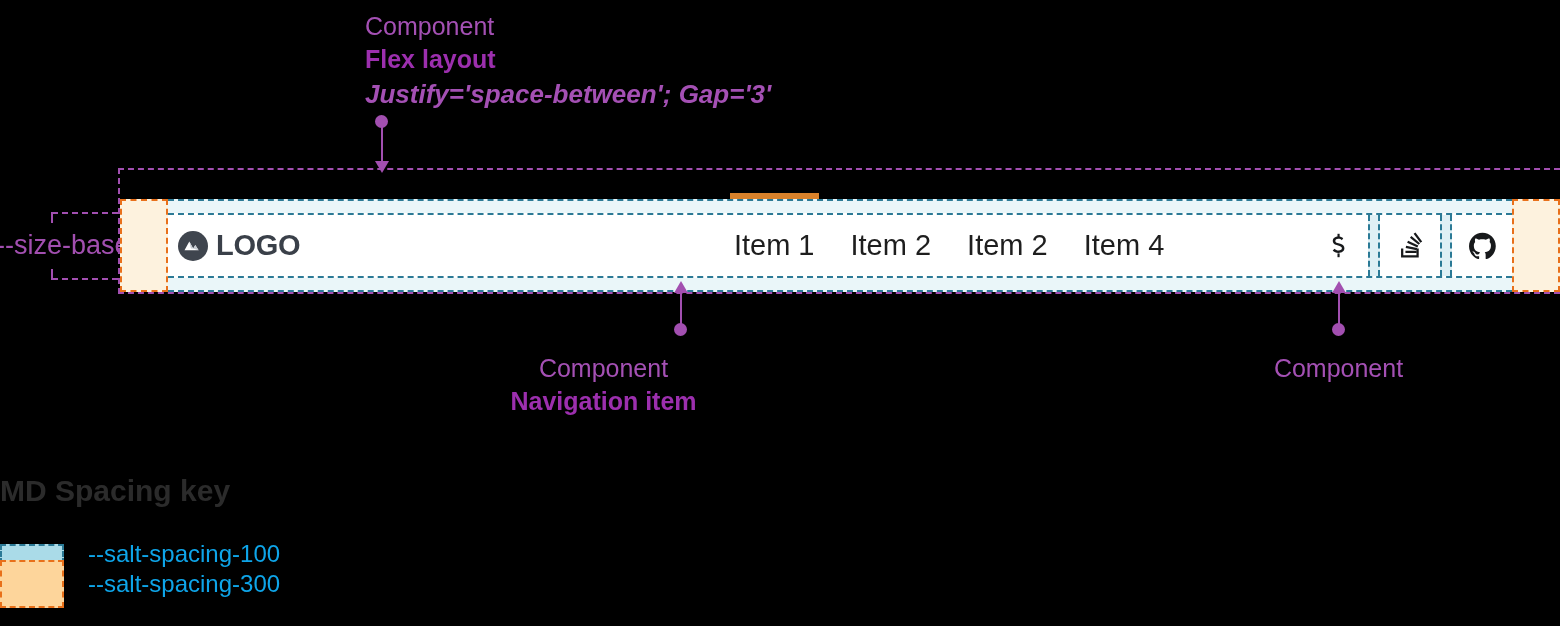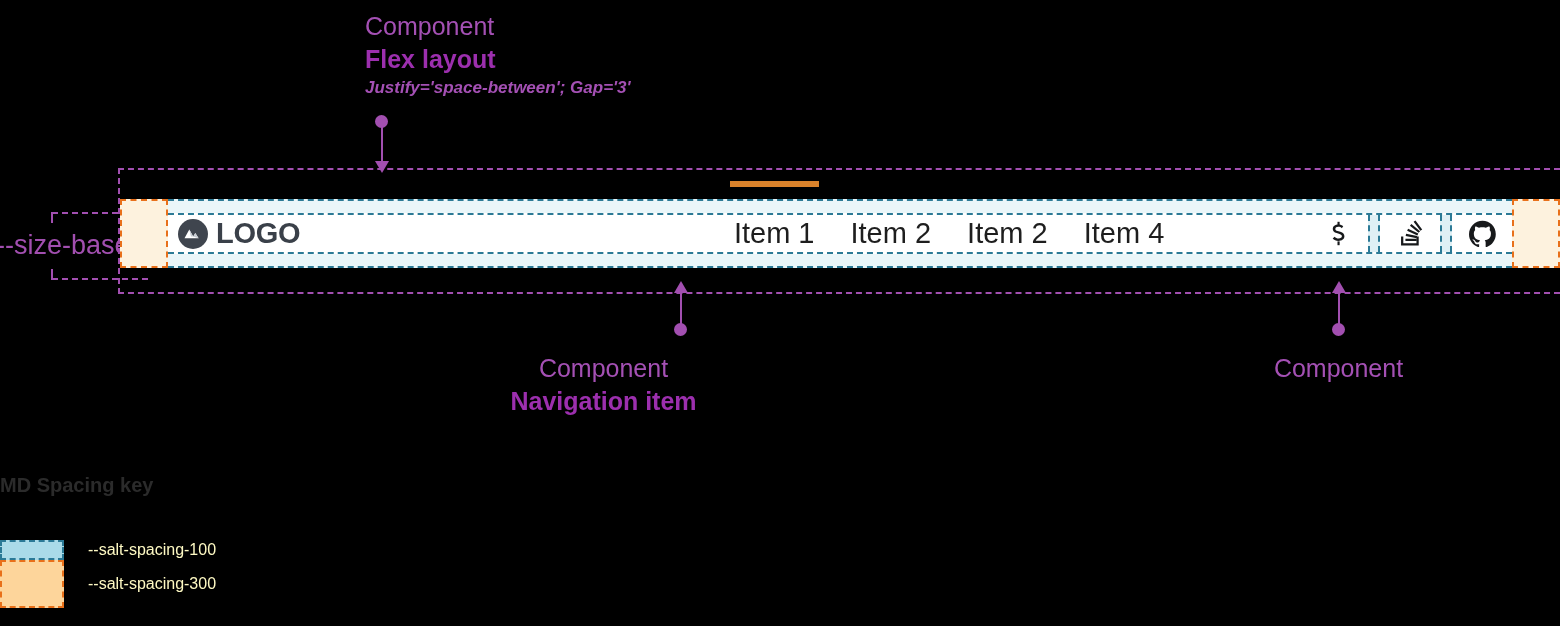--- a/index.html
+++ b/index.html
@@ -34,21 +34,21 @@
     color: #a450b4;
     display: block;
   }
   .anno .anno-name {
     font-size: 25px;
     font-weight: 700;
     color: #9c2fae;
     display: block;
   }
   .anno .anno-props {
-    font-size: 17px;
+    font-size: 26px;
     font-weight: 700;
     font-style: italic;
     color: #a450b4;
     display: block;
   }
   .anno.center { text-align: center; }
 
   
   .leader {
     position: absolute;
@@ -133,21 +133,21 @@
     color: #a24fb0;
     white-space: nowrap;
   }
 
   
   .navbar-wrap {
     position: absolute;
     left: 120px;
     top: 199px;
     width: 1440px;
-    height: 69px;
+    height: 93px;
     background: #ffffff;
     display: flex;
     align-items: stretch;
     box-sizing: border-box;
   }
 
   
   .sp300 {
     background: #fdf2de;
     border: 2px dashed #e8701a;
@@ -253,21 +253,21 @@
     cursor: pointer;
     box-sizing: border-box;
   }
   .icon-btn svg { display: block; }
 
   
   .spacing-key-title {
     position: absolute;
     left: 0px;
     top: 474px;
-    font-size: 20px;
+    font-size: 30px;
     font-weight: 700;
     color: #2b2b2b;
   }
   .key-row {
     position: absolute;
     left: 0px;
     display: flex;
     align-items: center;
   }
   .key-swatch {
@@ -280,22 +280,22 @@
     background: #aadbe8;
     border: 2px dashed #2b7a96;
   }
   .key-swatch.orange {
     height: 48px;
     background: #fdd59b;
     border: 2px dashed #e8701a;
   }
   .key-label {
     margin-left: 24px;
-    font-size: 16px;
-    color: #fef9c3;
+    font-size: 24px;
+    color: #0ea5e9;
     white-space: nowrap;
   }
   .key-row.r1 { top: 540px; }
   .key-row.r2 { top: 560px; }
 </style>
 </head>
 <body>
 
 <div class="stage">
 

